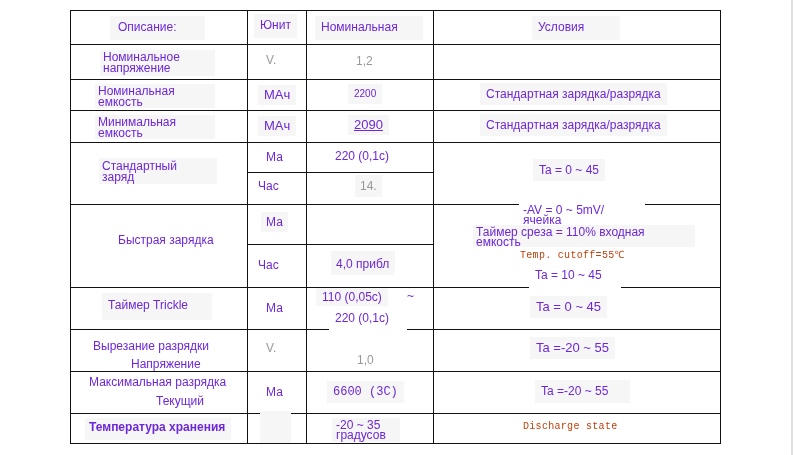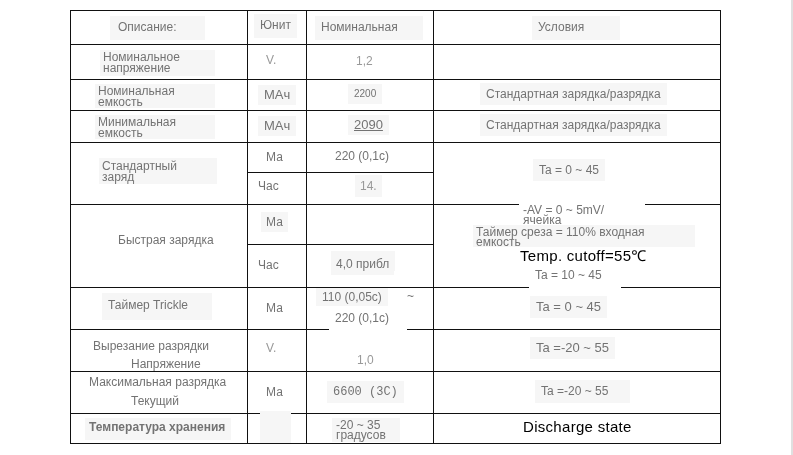--- a/index.html
+++ b/index.html
@@ -2,24 +2,24 @@
 <html><head>
 <meta charset="utf-8">
 <style>
   html, body { margin:0; padding:0; background:#ffffff; }
   body { width:793px; height:455px; position:relative; overflow:hidden;
          font-family:"Liberation Sans", sans-serif; color:#444; }
   .edge { position:absolute; left:791px; top:0; width:2px; height:455px; background:#e0e0e0; }
   .hl { position:absolute; height:1px; background:#111; }
   .vl { position:absolute; width:1px; background:#111; }
   .lbl { position:absolute; background:#f6f6f6; font-size:12px; line-height:12px;
-         color:#737373; white-space:nowrap; box-sizing:border-box; }
+         color:#6d28d9; white-space:nowrap; box-sizing:border-box; }
   .lbl.white { background:#ffffff; }
   .lbl.gray { color:#999; }
-  .lbl.serif { font-family:Liberation Sans, sans-serif; font-size:15px; color:#000000; letter-spacing:0.3px; background:#ffffff; }
+  .lbl.serif { font-family:Liberation Mono, monospace; font-size:10px; color:#c2410c; letter-spacing:0.3px; background:#ffffff; }
   .lbl.wrap { white-space:normal; }
 </style>
 </head>
 <body>
 
 <div class="edge"></div>
 
 <div>
 
   <div class="hl" style="left:70px;top:10px;width:651px;"></div>
@@ -106,21 +106,21 @@
   <div class="lbl white wrap" style="left:88px;top:331px;padding:6px 5px;width:140px;height:37px;line-height:18px;">
     <div>Вырезание разрядки</div>
     <div style="padding-left:38px;">Напряжение</div>
   </div>
   <div class="lbl gray white" style="left:266px;top:342px;">V.</div>
   <div class="lbl gray white" style="left:357px;top:354px;">1,0</div>
   <div class="lbl" style="left:530px;top:337px;padding:5px 6px;font-size:13px;">Ta =-20 ~ 55</div>
 
   <div class="lbl white wrap" style="left:85px;top:373px;padding:0 4px;width:148px;height:37px;line-height:19px;">
     <div>Максимальная разрядка</div>
-    <div style="padding-left:42px;">Текущий</div>
+    <div style="padding-left:42px;text-align:center;">Текущий</div>
   </div>
   <div class="lbl white" style="left:266px;top:386px;">Ма</div>
   <div class="lbl" style="left:327px;top:381px;padding:5px 6px;font-family:Liberation Mono, monospace;">6600 (3С)</div>
   <div class="lbl" style="left:535px;top:380px;padding:5px 6px;width:95px;height:23px;">Ta =-20 ~ 55</div>
 
   <div class="lbl" style="left:85px;top:418px;padding:3px 4px;width:146px;height:22px;font-weight:bold;">Температура хранения</div>
   <div class="lbl" style="left:260px;top:411px;width:31px;height:32px;"></div>
   <div class="lbl wrap" style="left:332px;top:418px;padding:2px 4px;width:68px;height:24px;line-height:10px;">
     <div>-20 ~ 35</div>
     <div>градусов</div>

